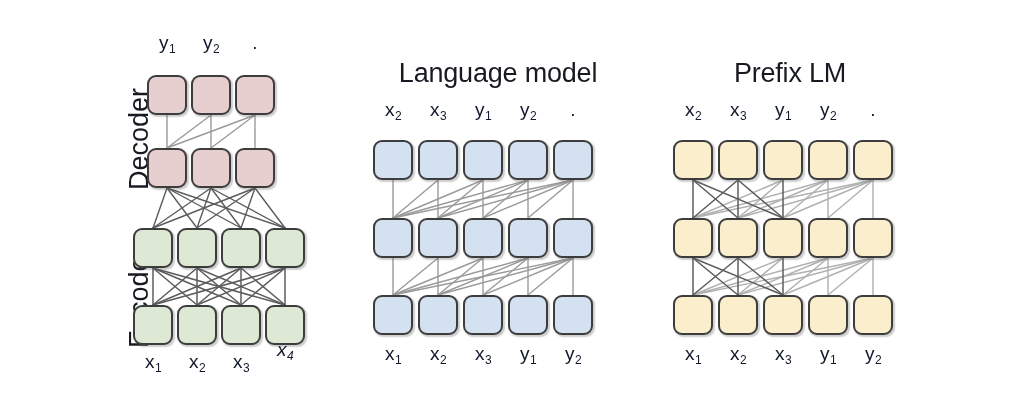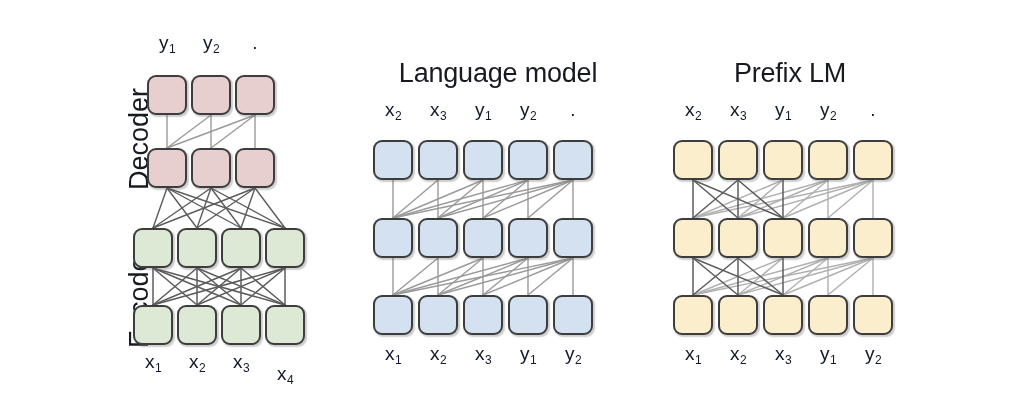--- a/index.html
+++ b/index.html
@@ -238,21 +238,21 @@
     <div class="node green" style="left:265px; top:228px; width:40px; height:40px;"></div>
 
     <div class="node green" style="left:133px; top:305px; width:40px; height:40px;"></div>
     <div class="node green" style="left:177px; top:305px; width:40px; height:40px;"></div>
     <div class="node green" style="left:221px; top:305px; width:40px; height:40px;"></div>
     <div class="node green" style="left:265px; top:305px; width:40px; height:40px;"></div>
 
     <div class="tok" style="left:133px; top:352px; width:40px;"><span>x</span><sub>1</sub></div>
     <div class="tok" style="left:177px; top:352px; width:40px;"><span>x</span><sub>2</sub></div>
     <div class="tok" style="left:221px; top:352px; width:40px;"><span>x</span><sub>3</sub></div>
-    <div class="tok" style="left:265px; top:364px; width:40px;"><span>x</span><sub>4</sub></div>
+    <div class="tok" style="left:265px; top:340px; width:40px;font-style:italic;"><span>x</span><sub>4</sub></div>
   </div>
 
   <div class="panel" style="left:340px; width:300px;">
 
     <div class="panel-title" style="left:8px; top:58px; width:300px;">Language model</div>
 
     <div class="tok" style="left:33px; top:100px; width:40px;"><span>x</span><sub>2</sub></div>
     <div class="tok" style="left:78px; top:100px; width:40px;"><span>x</span><sub>3</sub></div>
     <div class="tok" style="left:123px; top:100px; width:40px;"><span>y</span><sub>1</sub></div>
     <div class="tok" style="left:168px; top:100px; width:40px;"><span>y</span><sub>2</sub></div>

